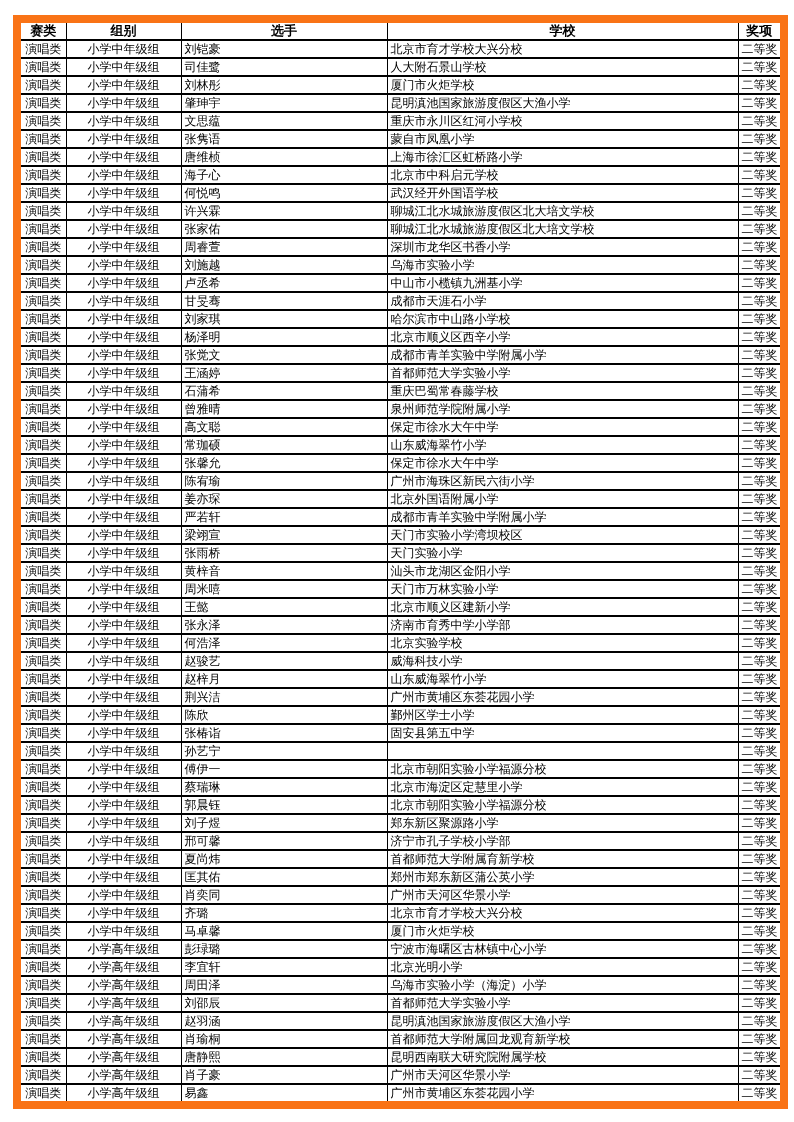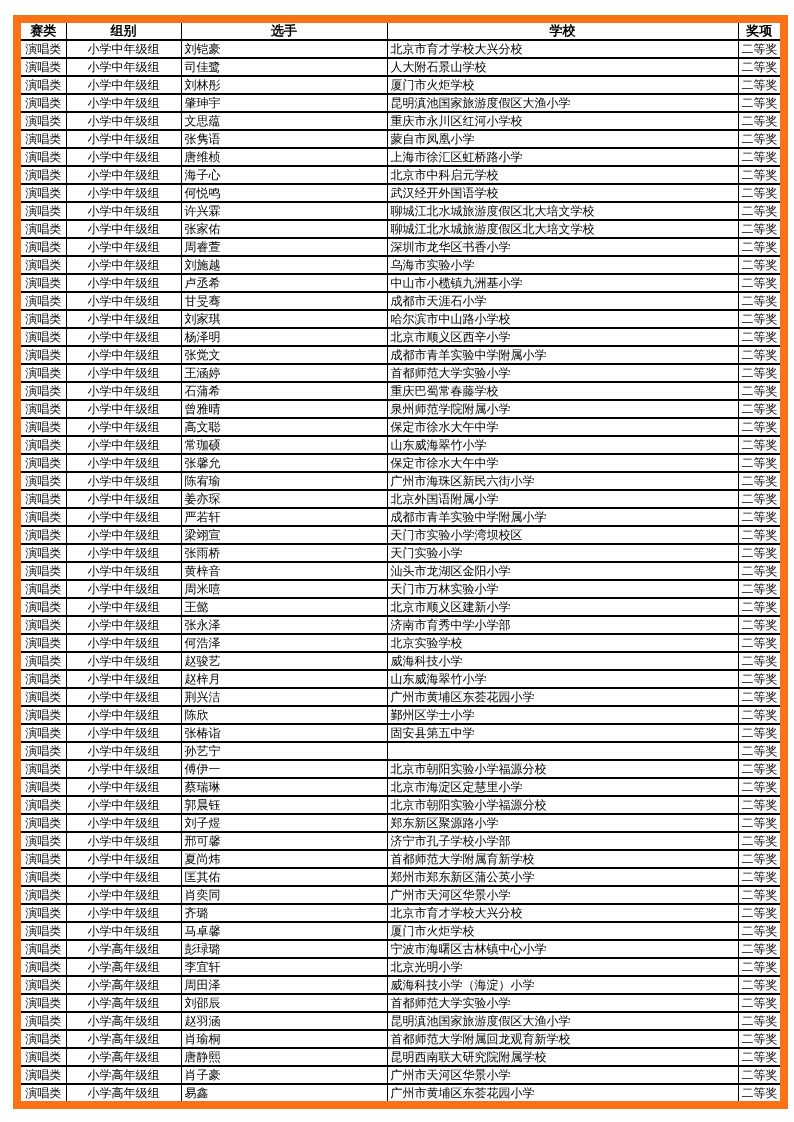--- a/index.html
+++ b/index.html
@@ -431,21 +431,21 @@
           <td class="center">演唱类</td>
           <td class="center">小学高年级组</td>
           <td class="left">李宜轩</td>
           <td class="left">北京光明小学</td>
           <td class="center">二等奖</td>
         </tr>
         <tr>
           <td class="center">演唱类</td>
           <td class="center">小学高年级组</td>
           <td class="left">周田泽</td>
-          <td class="left">威海科技小学（海淀）小学</td>
+          <td class="left">乌海市实验小学（海淀）小学</td>
           <td class="center">二等奖</td>
         </tr>
         <tr>
           <td class="center">演唱类</td>
           <td class="center">小学高年级组</td>
           <td class="left">刘邵辰</td>
           <td class="left">首都师范大学实验小学</td>
           <td class="center">二等奖</td>
         </tr>
         <tr>

